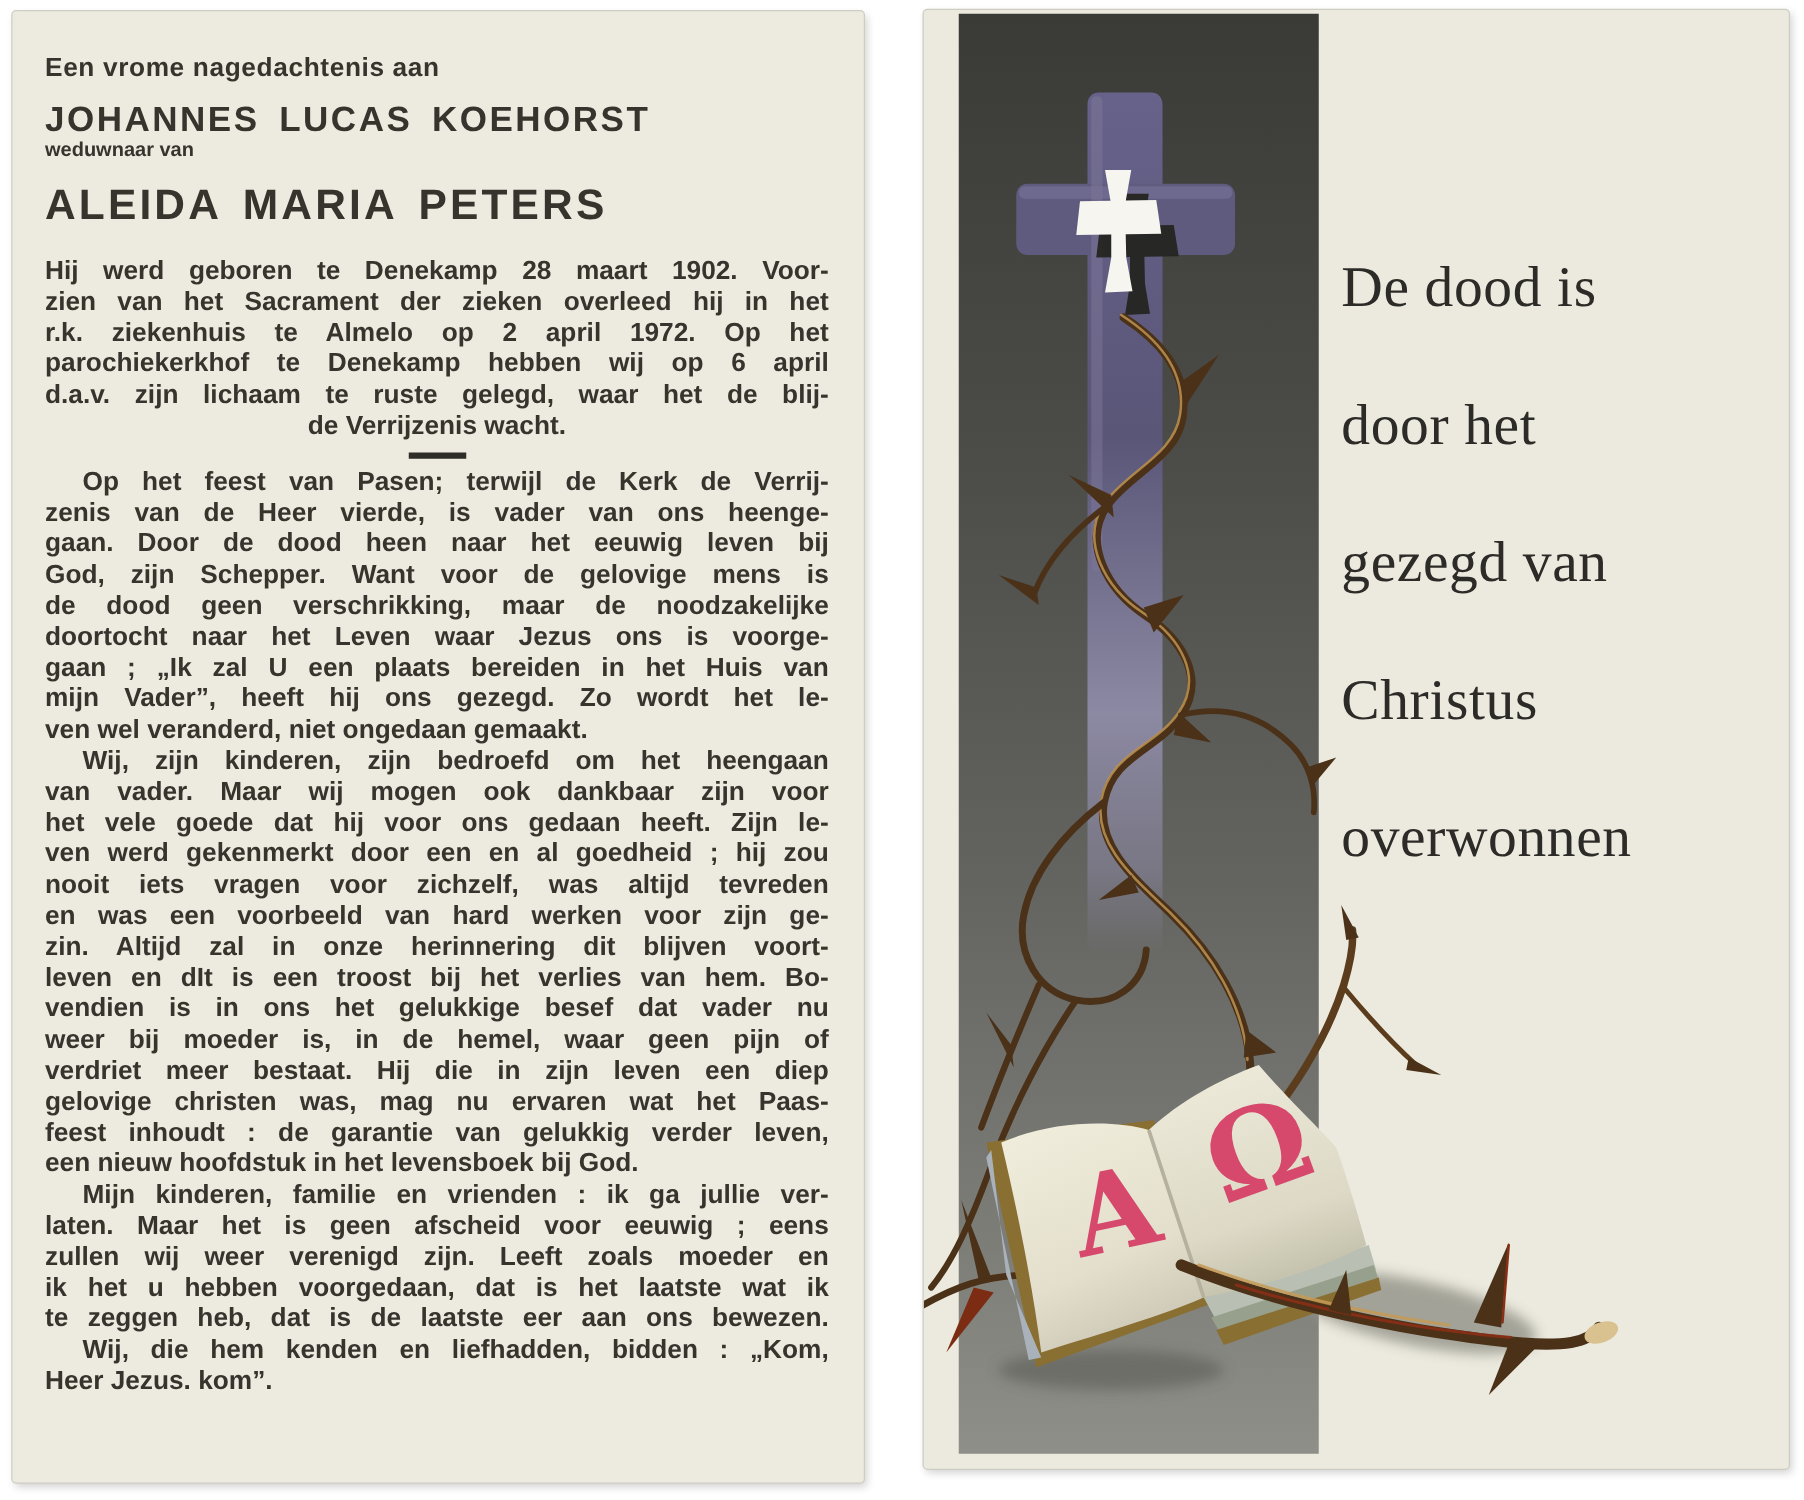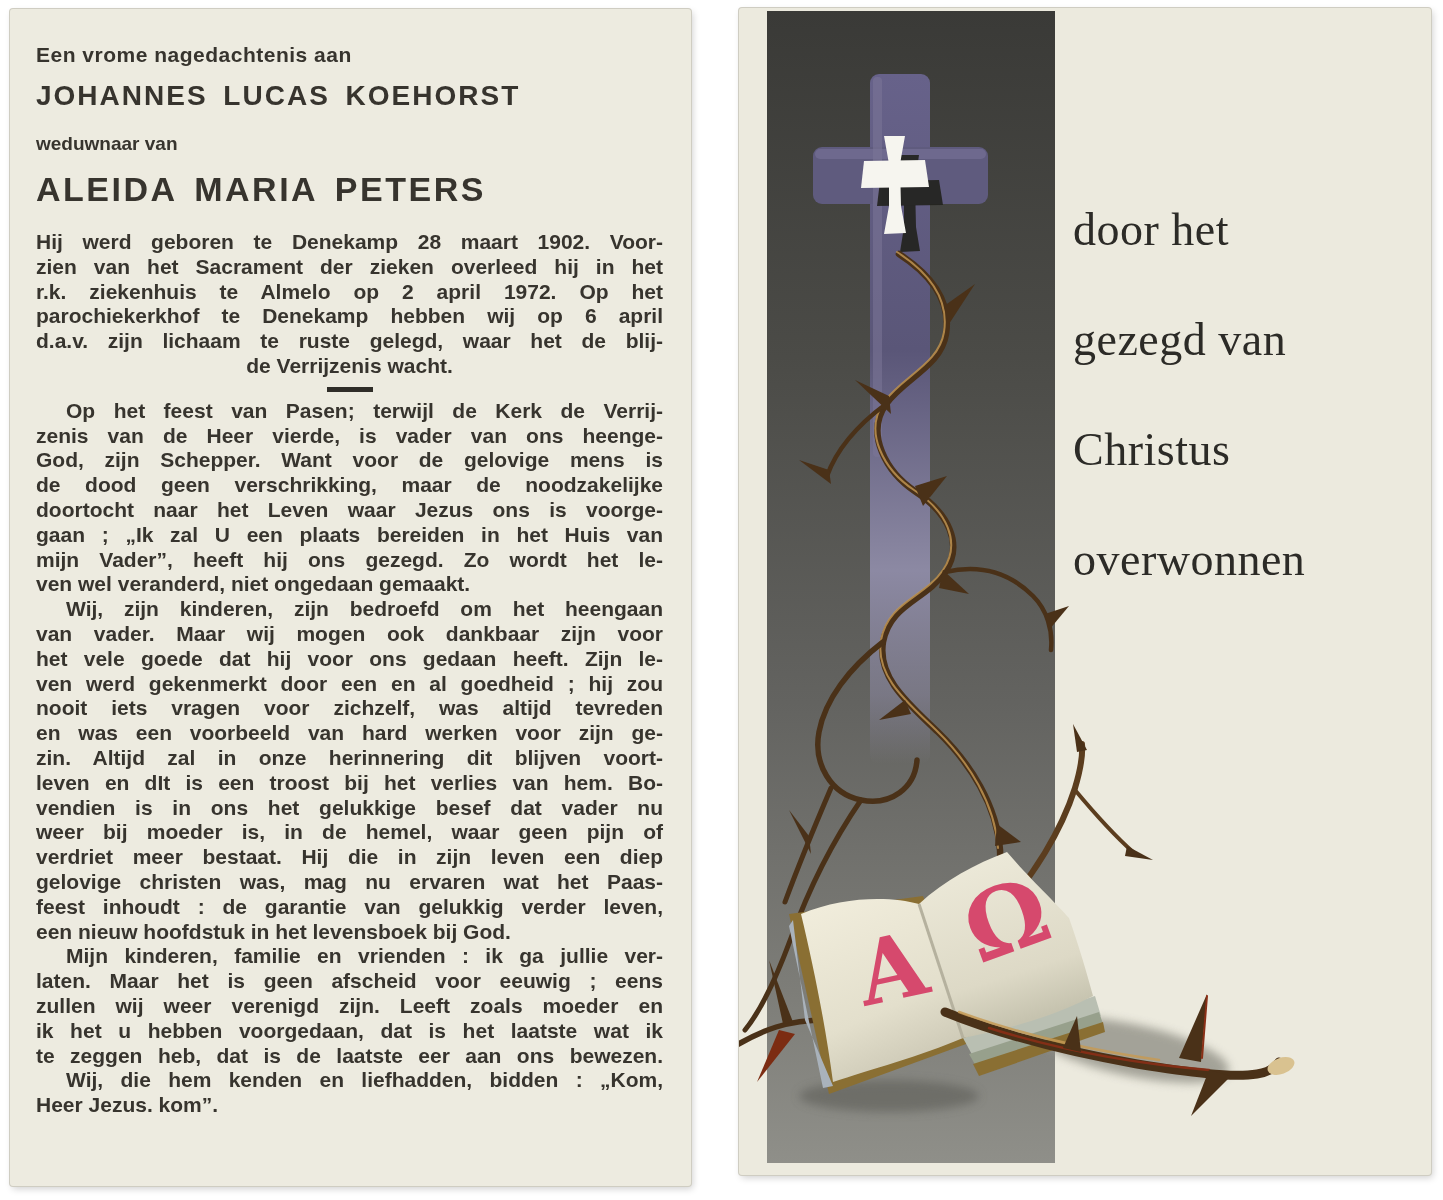--- a/index.html
+++ b/index.html
@@ -20,21 +20,21 @@
     box-shadow:0 0 0 1px #cfcdc2, 2px 3px 7px rgba(0,0,0,.18);
   }
   .right-card{
     left:739px;top:8px;width:692px;height:1167px;background:var(--card-bg2);
     box-shadow:0 0 0 1px #cfcdc2, 2px 3px 7px rgba(0,0,0,.18);overflow:hidden;
   }
   .lc-inner{position:absolute;left:26px;right:28px;top:34px;color:var(--text-dark);}
   .hdr{text-align:left;font-weight:600;}
   .hdr.intro{font-size:21px;letter-spacing:.5px;}
   .hdr.name{font-size:28px;letter-spacing:2px;margin-top:13px;word-spacing:6px;}
-  .hdr.relation{font-size:19px;margin-top:21px;}
+  .hdr.relation{font-size:16px;}
   .hdr.spouse{font-size:34px;letter-spacing:2.5px;margin-top:15px;word-spacing:6px;}
   .body-text{margin-top:21px;font-size:21px;font-weight:600;line-height:24.8px;}
   .para{margin:0;}
   .bline{min-height:24.8px;}
   .bline.j{text-align:justify;text-align-last:justify;}
   .bline.l{text-align:right;text-align-last:left;}
   .bline.c{text-align:center;text-align-last:center;}
   .bline.first{text-indent:30px;}
   .divider{width:46px;height:5px;background:var(--divider);margin:8px auto 7px auto;}
   .illu{position:absolute;left:0;top:0;width:692px;height:1167px;}
@@ -60,20 +60,21 @@
           <div class="bline j">zien van het Sacrament der zieken overleed hij in het</div>
           <div class="bline j">r.k. ziekenhuis te Almelo op 2 april 1972.  Op het</div>
           <div class="bline j">parochiekerkhof te Denekamp  hebben wij op 6 april</div>
           <div class="bline j">d.a.v. zijn lichaam te ruste gelegd, waar het de blij-</div>
           <div class="bline c">de Verrijzenis wacht.</div>
         </div>
         <div class="divider"></div>
         <div class="para">
           <div class="bline j first">Op het feest van Pasen; terwijl de Kerk de Verrij-</div>
           <div class="bline j">zenis van de Heer vierde, is vader van ons heenge-</div>
+          <div class="bline j">gaan. Door de dood heen naar  het eeuwig leven bij</div>
           <div class="bline j">God, zijn Schepper.  Want  voor de gelovige mens is</div>
           <div class="bline j">de dood geen verschrikking,  maar  de  noodzakelijke</div>
           <div class="bline j">doortocht naar het Leven waar Jezus ons is voorge-</div>
           <div class="bline j">gaan ;  „Ik zal U een plaats bereiden in het Huis van</div>
           <div class="bline j">mijn Vader”,  heeft  hij  ons  gezegd. Zo  wordt  het  le-</div>
           <div class="bline l">ven wel veranderd, niet ongedaan gemaakt.</div>
         </div>
         <div class="para">
           <div class="bline j first">Wij,  zijn kinderen,  zijn  bedroefd  om  het  heengaan</div>
           <div class="bline j">van vader.  Maar  wij  mogen ook dankbaar zijn voor</div>
@@ -208,18 +209,19 @@
         <polygon points="440,1050 468,986 462,1054"></polygon>
         <polygon points="470,1062 452,1108 492,1068"></polygon>
         <polygon points="324,1040 338,1008 342,1044"></polygon>
       </g>
       <path d="M468,988 L463,1050" stroke="#8a2f16" stroke-width="2"></path>
       <ellipse cx="542" cy="1058" rx="14" ry="8" transform="rotate(-20 542 1058)" fill="#d9c290" stroke="none"></ellipse>
     </g>
   </svg>
 
   <div class="caption">
+    <div class="cap-line">De dood is</div>
     <div class="cap-line">door het</div>
     <div class="cap-line">gezegd van</div>
     <div class="cap-line">Christus</div>
     <div class="cap-line">overwonnen</div>
   </div>
 </div>
 
 </body></html>

